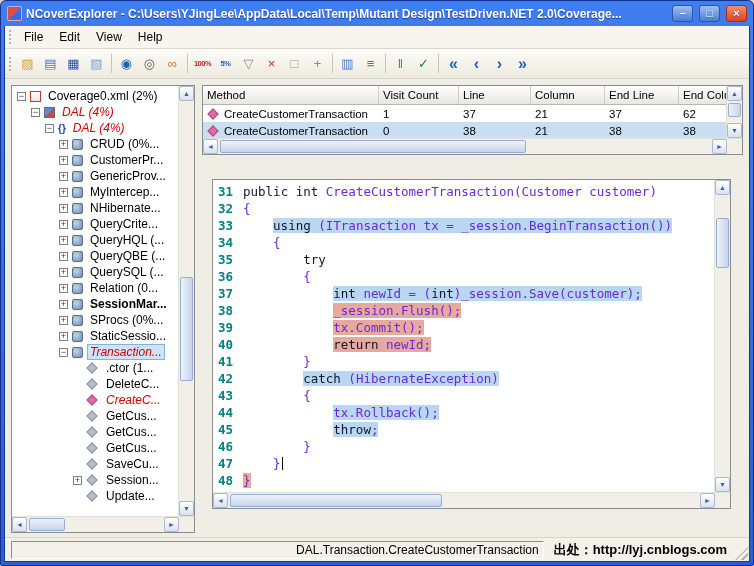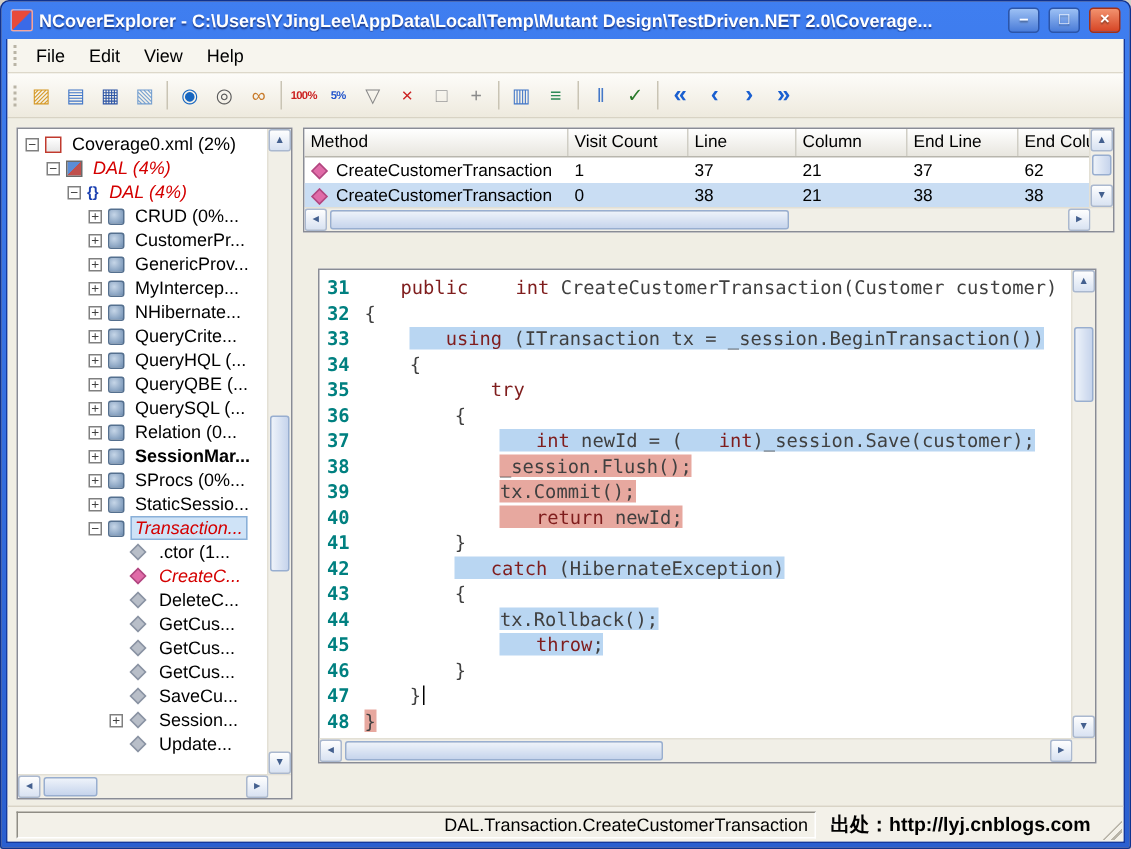--- a/index.html
+++ b/index.html
@@ -136,22 +136,22 @@
     display:flex; flex-direction:column; overflow:hidden;
   }
   .codearea { flex:1; min-height:0; display:flex; }
   .codelines {
     flex:1; min-width:0; overflow:hidden; padding:3px 0 0 2px;
     font-family:"DejaVu Sans Mono", monospace; font-size:12.5px;
   }
   .code-line { height:17px; line-height:17px; white-space:pre; }
   .ln { display:inline-block; width:28px; text-align:right; padding-right:10px; color:#008080;font-weight:bold; }
   .lc { }
-  .kw { color:#7f1d1d;margin-left:24px; }
-  .pl { color:#404040; }
+  .kw { color:#0f172a; }
+  .pl { color:#6d28d9; }
   .hl-cov { background:#b9d6f2; }
   .hl-unc { background:#e7a89f; }
   .caret { display:inline-block; width:1px; height:13px; background:#000; vertical-align:-2px; margin-left:1px; }
   
   .vscroll { width:16px; flex:none; background:#f1efe7; border-left:1px solid #e3e0d5; display:flex; flex-direction:column; }
   .hscroll { height:16px; flex:none; background:#f1efe7; border-top:1px solid #e3e0d5; display:flex; }
   .sb-btn {
     width:15px; height:15px; flex:none;
     display:flex; align-items:center; justify-content:center;
     font-size:7px; color:#44608f;
@@ -332,27 +332,27 @@
                 <span class="ticon class-ticon"></span>
                 <span class="tlabel red sel">Transaction...</span>
               </div>
               <div class="trow" style="padding-left: 60px;">
                 <span class="exp-spacer"></span>
                 <span class="ticon method-ticon"></span>
                 <span class="tlabel">.ctor (1...</span>
               </div>
               <div class="trow" style="padding-left: 60px;">
                 <span class="exp-spacer"></span>
+                <span class="ticon method-ticon"></span>
+                <span class="tlabel">DeleteC...</span>
+              </div>
+              <div class="trow" style="padding-left: 60px;">
+                <span class="exp-spacer"></span>
                 <span class="ticon method-pink-ticon"></span>
                 <span class="tlabel red">CreateC...</span>
-              </div>
-              <div class="trow" style="padding-left: 60px;">
-                <span class="exp-spacer"></span>
-                <span class="ticon method-ticon"></span>
-                <span class="tlabel">DeleteC...</span>
               </div>
               <div class="trow" style="padding-left: 60px;">
                 <span class="exp-spacer"></span>
                 <span class="ticon method-ticon"></span>
                 <span class="tlabel">GetCus...</span>
               </div>
               <div class="trow" style="padding-left: 60px;">
                 <span class="exp-spacer"></span>
                 <span class="ticon method-ticon"></span>
                 <span class="tlabel">GetCus...</span>

